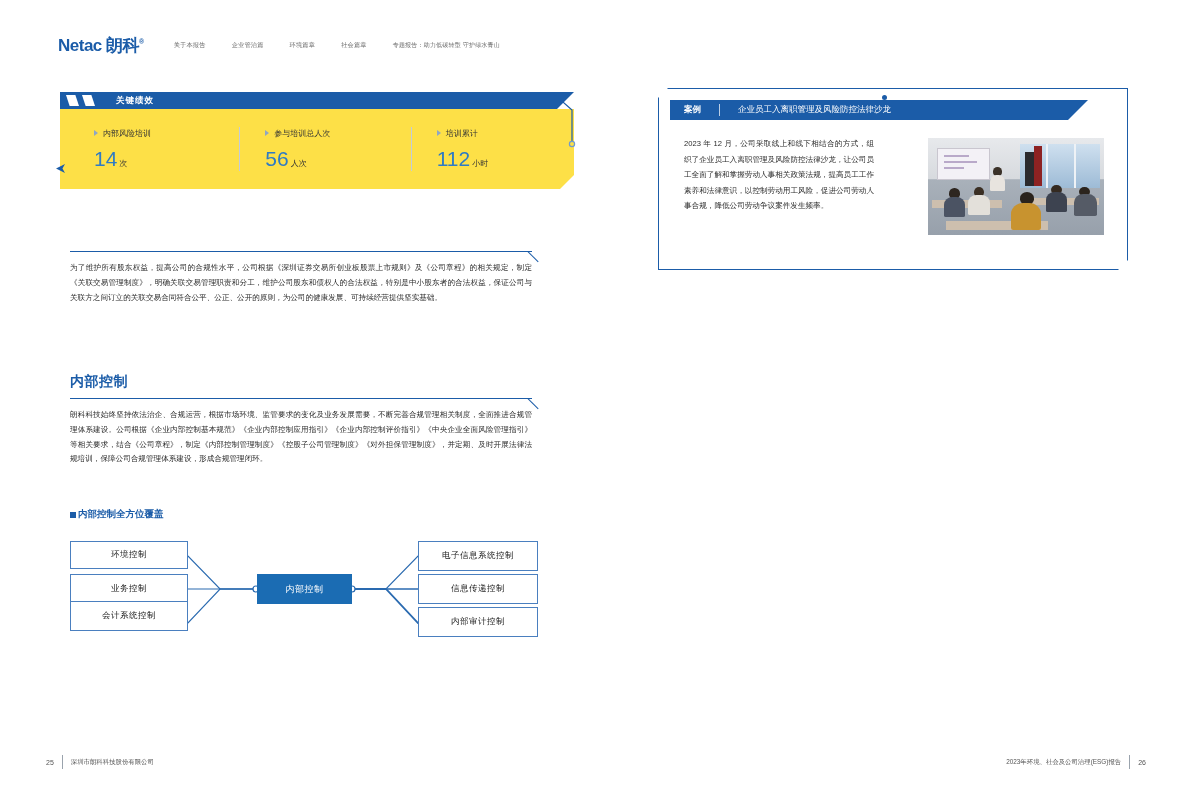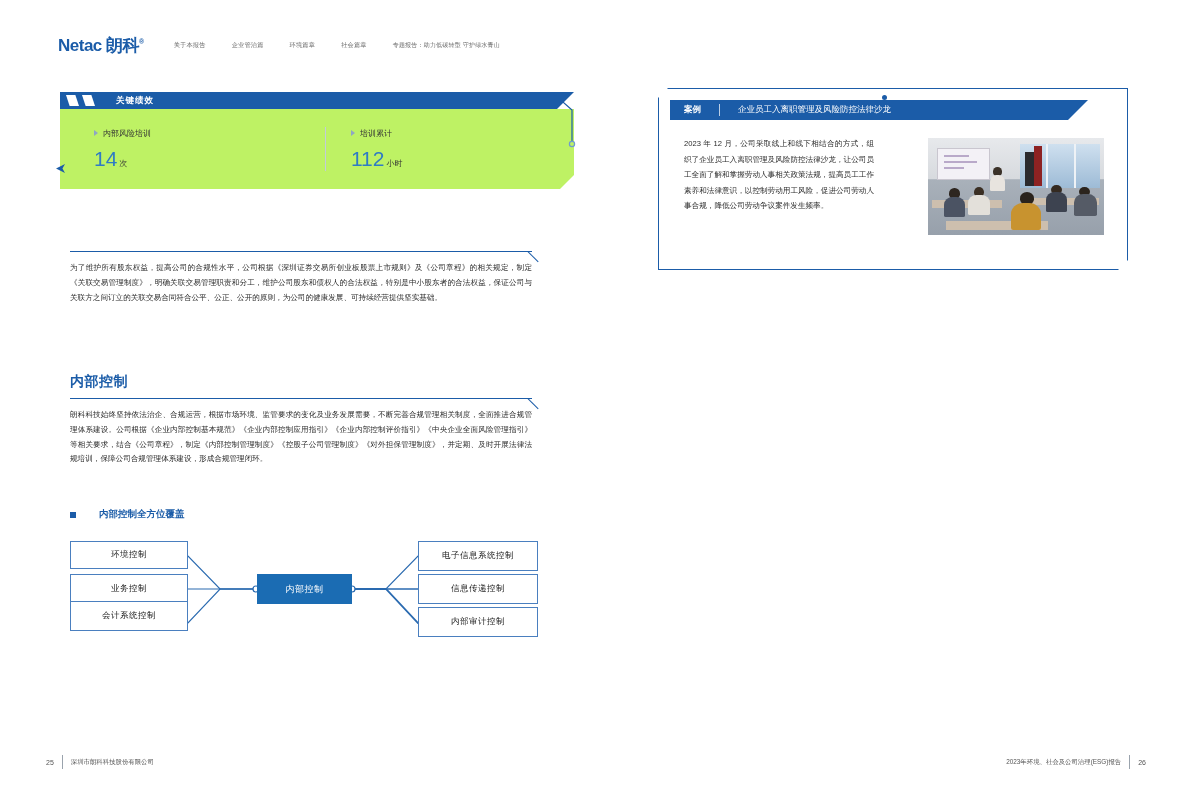--- a/index.html
+++ b/index.html
@@ -40,21 +40,21 @@
     position: absolute; left: 6px; top: 3px; width: 44px; height: 11px;
     display: flex; gap: 3px; align-items: center;
   }
   .kpi-tab-arrows i {
     display: block; height: 11px; background: #fff;
   }
   .kpi-tab-arrows i:nth-child(1) { width: 13px; clip-path: polygon(0 0, 72% 0, 100% 100%, 28% 100%); }
   .kpi-tab-arrows i:nth-child(2) { width: 13px; clip-path: polygon(0 0, 72% 0, 100% 100%, 28% 100%); }
 
   .kpi-body {
-    position: relative; background: #bef264;
+    position: relative; background: #fde047;
     clip-path: polygon(0 0, 100% 0, 100% calc(100% - 14px), calc(100% - 14px) 100%, 0 100%);
   }
   .kpi-row { display: flex; height: 100%; align-items: center; }
   .kpi-cell { flex: 1; position: relative; padding-left: 34px; }
   .kpi-cell + .kpi-cell::before {
     content: ""; position: absolute; left: 8px; top: 50%; transform: translateY(-50%);
     width: 1px; height: 44px; background: #c2cbdb;
   }
   .kpi-label { font-size: 8px; color: #333; display: flex; align-items: center; gap: 5px; margin-bottom: 8px; }
   .tri { width: 0; height: 0; border-left: 4px solid #8fa6c4; border-top: 3px solid transparent; border-bottom: 3px solid transparent; flex: none; }
@@ -73,21 +73,21 @@
   .sec-rule::after {
     content: ""; position: absolute; right: -11px; top: 0; width: 15px; height: 15px;
     border-top: 1px solid #1b5ca8; transform-origin: left top; transform: rotate(45deg); border-left: none;
   }
   .sec-body {
     margin-top: 9px; font-size: 7.6px; line-height: 1.95; color: #2b2b2b; text-align: justify;
     font-family: "Liberation Sans", "DejaVu Sans", sans-serif;
   }
 
   
-  .subhead { display: flex; align-items: center; gap: 23px; }
+  .subhead { display: flex; align-items: center; gap: 2px; }
   .subhead .sq { width: 6px; height: 6px; background: #1b5ca8; flex: none; }
   .subhead-label { font-size: 9.5px; font-weight: bold; color: #1b5ca8; }
 
   
   .diagram { position: absolute; }
   .dnode {
     position: absolute; border: 1px solid #4a7fbf; background: #fff;
     display: flex; align-items: center; justify-content: center;
     font-size: 8.5px; color: #222; letter-spacing: 0.5px;
   }
@@ -172,20 +172,29 @@
           <div class="kpi-cell">
             <div class="kpi-label">
               <span class="tri"></span>
               <span>内部风险培训</span>
             </div>
             <div>
               <span class="kpi-value">14</span><span class="kpi-unit">次</span>
             </div>
           </div>
 
+          <div class="kpi-cell">
+            <div class="kpi-label">
+              <span class="tri"></span>
+              <span>参与培训总人次</span>
+            </div>
+            <div>
+              <span class="kpi-value">56</span><span class="kpi-unit">人次</span>
+            </div>
+          </div>
 
           <div class="kpi-cell">
             <div class="kpi-label">
               <span class="tri"></span>
               <span>培训累计</span>
             </div>
             <div>
               <span class="kpi-value">112</span><span class="kpi-unit">小时</span>
             </div>
           </div>

